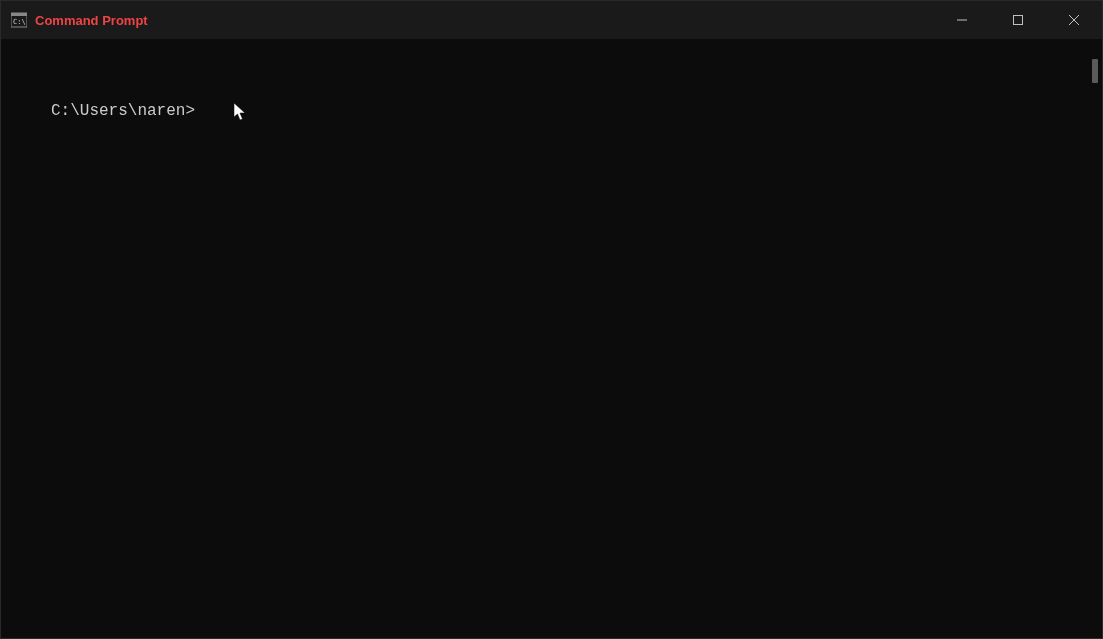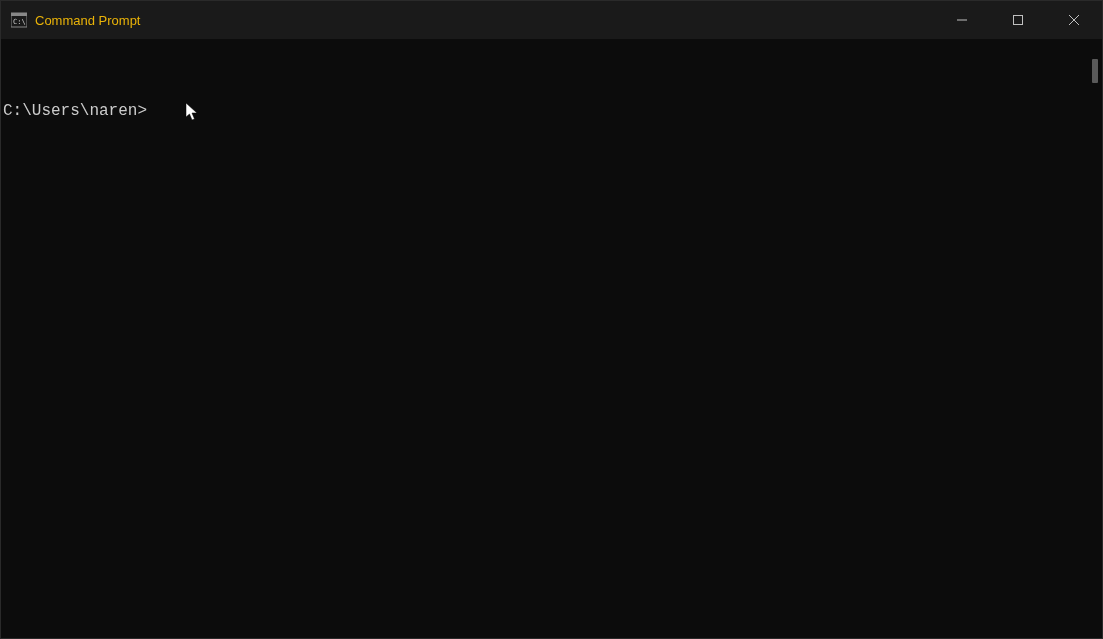--- a/index.html
+++ b/index.html
@@ -49,23 +49,23 @@
       align-items: center;
       justify-content: center;
     }
     
     .app-icon svg {
       width: 16px;
       height: 16px;
     }
     
     .title-text {
-      color: #eab308;
+      color: #ef4444;
       font-size: 13px;
-      font-weight: 400;
+      font-weight: 700;
     }
     
     .titlebar-controls {
       display: flex;
       height: 100%;
     }
     
     .control-btn {
       width: 56px;
       height: 100%;
@@ -79,20 +79,21 @@
     .control-btn svg {
       width: 10px;
       height: 10px;
     }
     
     .terminal-area {
       flex: 1;
       background: #0c0c0c;
       position: relative;
       display: flex;
+      margin-left: 48px;
     }
     
     .terminal-content {
       flex: 1;
       padding: 20px 0 0 0;
       font-family: 'Consolas', 'Courier New', monospace;
       font-size: 16px;
       color: #cccccc;
       line-height: 1.3;
       white-space: pre;

